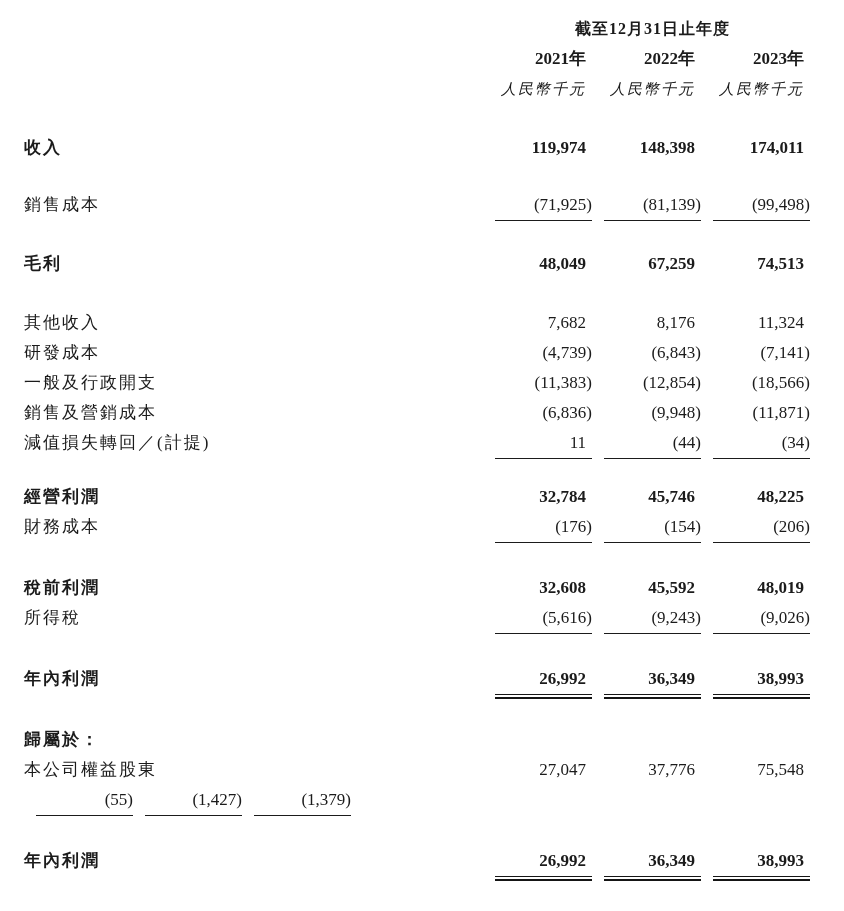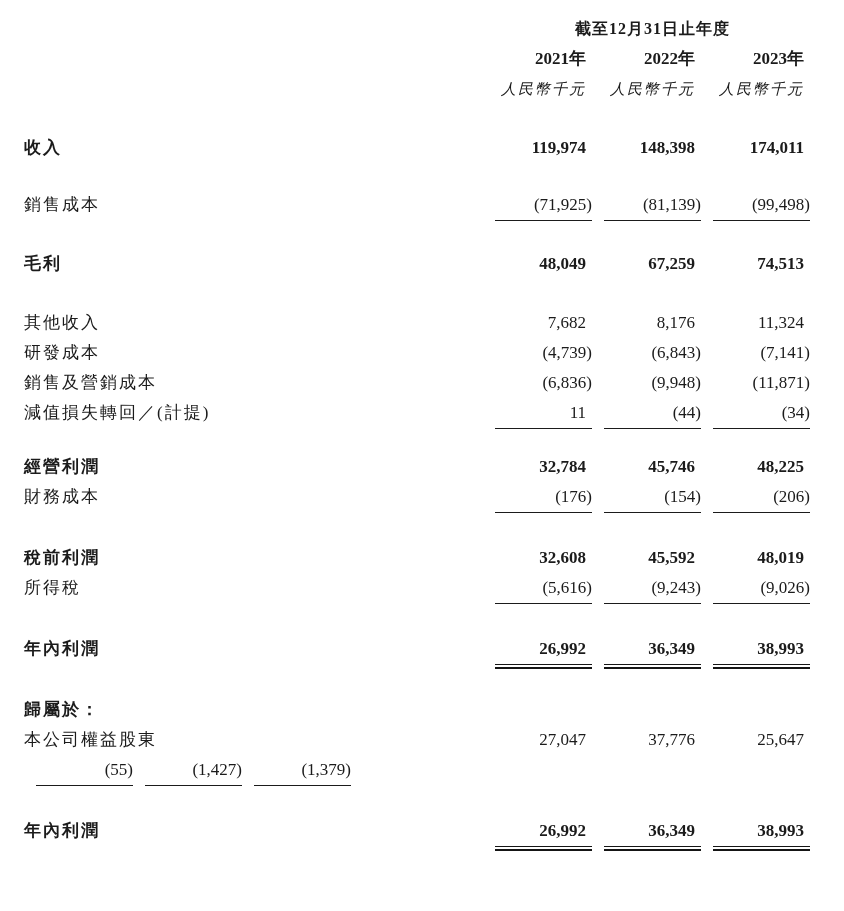--- a/index.html
+++ b/index.html
@@ -85,20 +85,26 @@
     <div class="val">11,324</div>
   </div>
 
   <div class="row">
     <div class="label">研發成本</div>
     <div class="val">(4,739<span class="paren">)</span></div>
     <div class="val">(6,843<span class="paren">)</span></div>
     <div class="val">(7,141<span class="paren">)</span></div>
   </div>
 
+  <div class="row">
+    <div class="label">一般及行政開支</div>
+    <div class="val">(11,383<span class="paren">)</span></div>
+    <div class="val">(12,854<span class="paren">)</span></div>
+    <div class="val">(18,566<span class="paren">)</span></div>
+  </div>
 
   <div class="row">
     <div class="label">銷售及營銷成本</div>
     <div class="val">(6,836<span class="paren">)</span></div>
     <div class="val">(9,948<span class="paren">)</span></div>
     <div class="val">(11,871<span class="paren">)</span></div>
   </div>
 
   <div class="row rule">
     <div class="label">減值損失轉回／(計提)</div>
@@ -146,21 +152,21 @@
     <div class="label">歸屬於：</div>
     <div class="val"></div>
     <div class="val"></div>
     <div class="val"></div>
   </div>
 
   <div class="row">
     <div class="label">本公司權益股東</div>
     <div class="val">27,047</div>
     <div class="val">37,776</div>
-    <div class="val">25,647</div>
+    <div class="val">75,548</div>
   </div>
 
   <div class="row rule">
     <div class="val">(55<span class="paren">)</span></div>
     <div class="val">(1,427<span class="paren">)</span></div>
     <div class="val">(1,379<span class="paren">)</span></div>
   </div>
 
   <div class="row bold dbl mt30">
     <div class="label">年內利潤</div>

